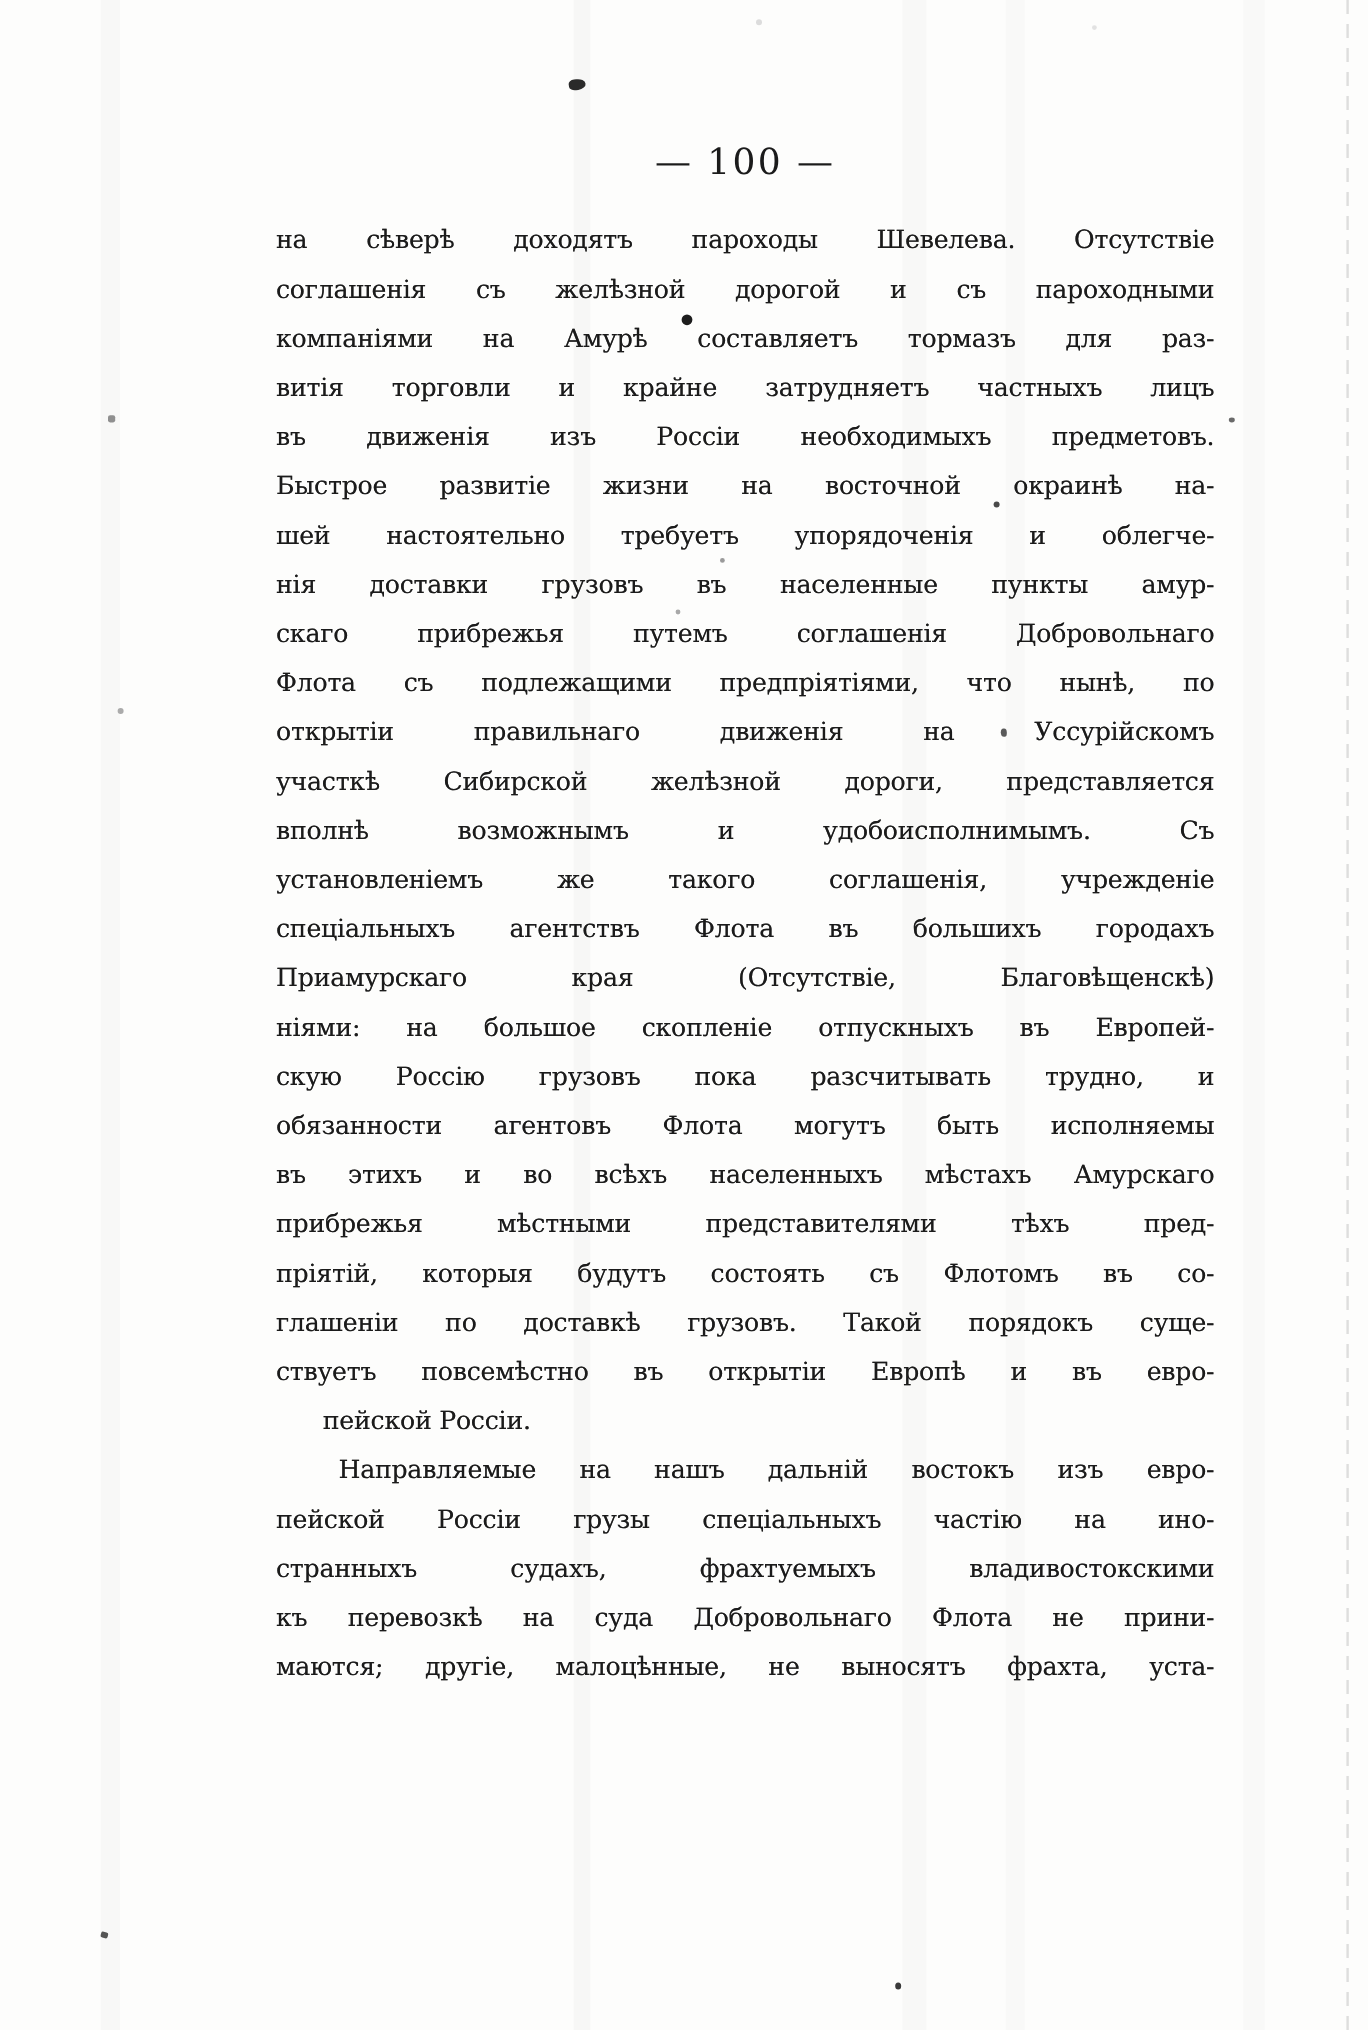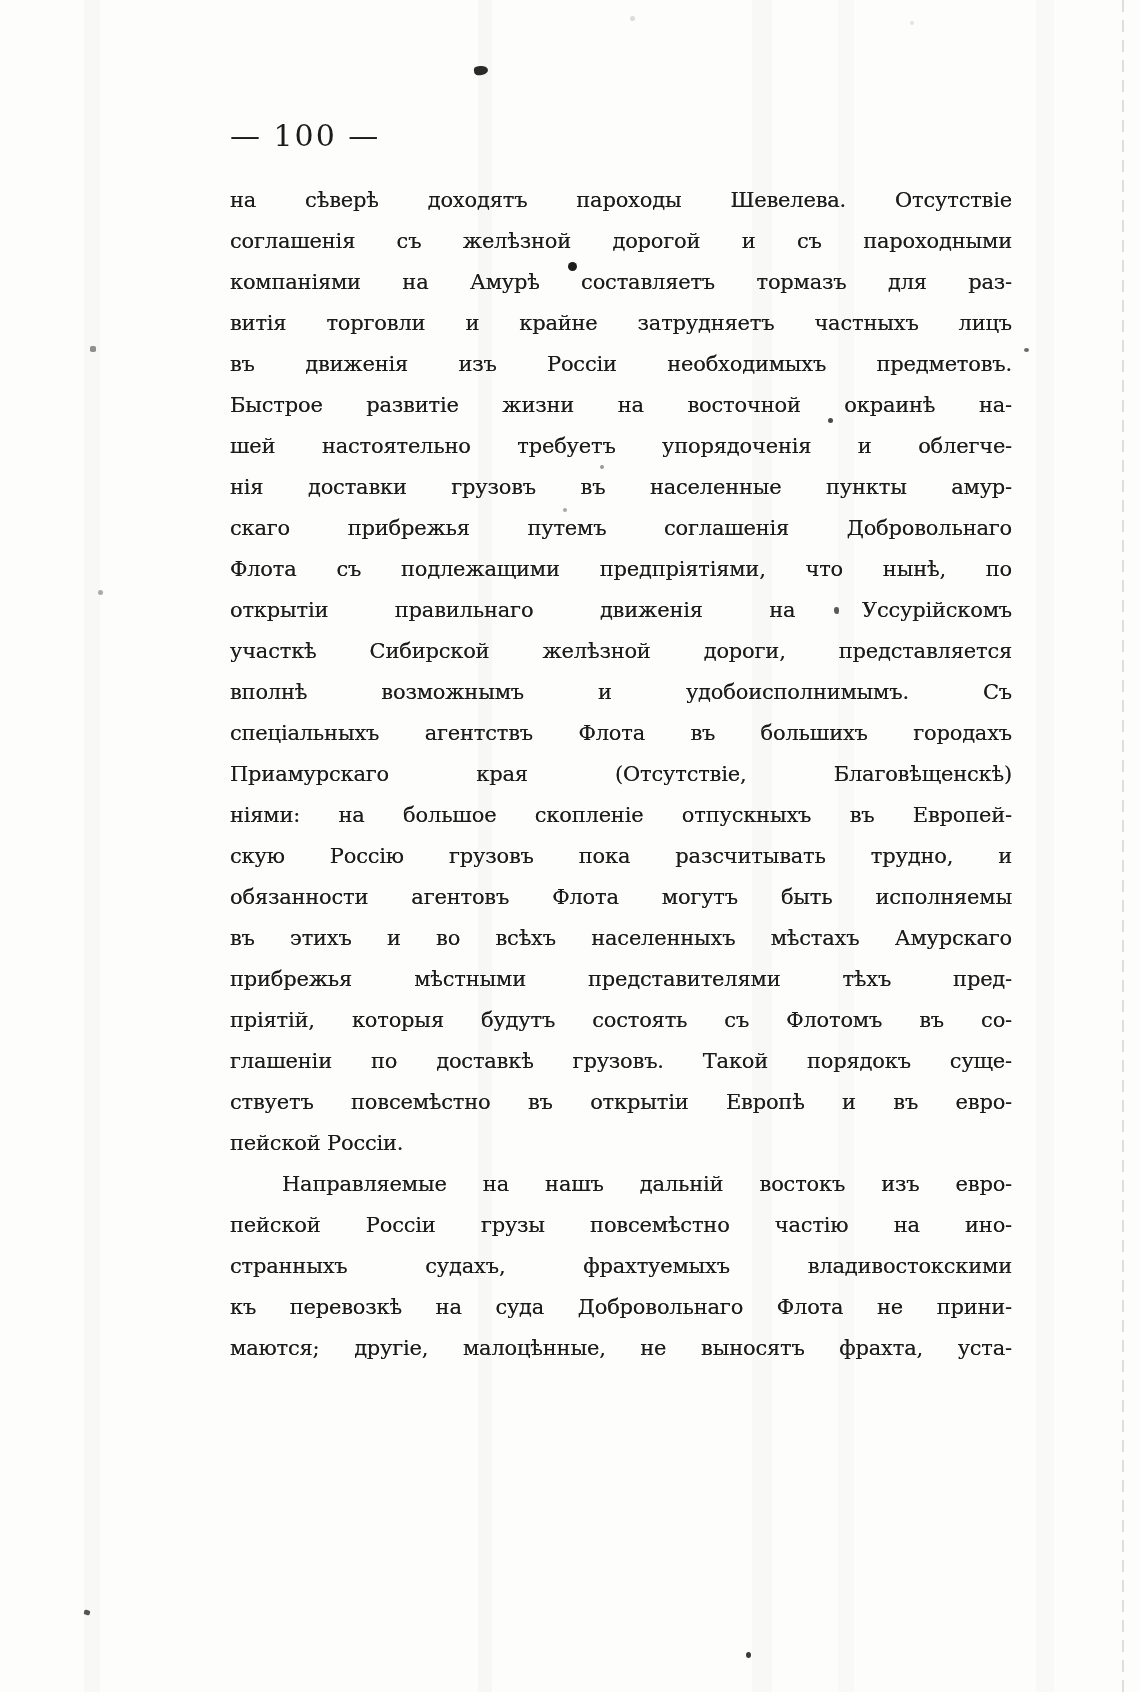--- a/index.html
+++ b/index.html
@@ -34,21 +34,21 @@
       rgba(150,150,150,0.55) 0px, rgba(150,150,150,0.55) 12px,
       rgba(150,150,150,0.0) 12px, rgba(150,150,150,0.0) 20px
     );
     opacity: 0.55;
   }
   .page-number {
     position: absolute;
     top: 118px;
     left: 230px;
     width: 782px;
-    text-align: left;
+    text-align: center;
     font-size: 30px;
     letter-spacing: 2px;
     white-space: nowrap;
   }
   .text-block {
     position: absolute;
     top: 180px;
     left: 230px;
     width: 782px;
     font-size: 21px;
@@ -59,20 +59,21 @@
   .line {
     text-align: justify;
     text-align-last: justify;
     white-space: normal;
     height: 41px;
     overflow: visible;
   }
   .line.flush-left {
     text-align: left;
     text-align-last: left;
+    margin-left: 39px;
   }
   .line.indent {
     text-indent: 52px;
   }
   .speck {
     position: absolute;
     border-radius: 50%;
     pointer-events: none;
   }
 </style>
@@ -96,33 +97,34 @@
     <div class="line">витія торговли и крайне затрудняетъ частныхъ лицъ</div>
     <div class="line">въ движенія изъ Россіи необходимыхъ предметовъ.</div>
     <div class="line">Быстрое развитіе жизни на восточной окраинѣ на-</div>
     <div class="line">шей настоятельно требуетъ упорядоченія и облегче-</div>
     <div class="line">нія доставки грузовъ въ населенные пункты амур-</div>
     <div class="line">скаго прибрежья путемъ соглашенія Добровольнаго</div>
     <div class="line">Флота съ подлежащими предпріятіями, что нынѣ, по</div>
     <div class="line">открытіи правильнаго движенія на Уссурійскомъ</div>
     <div class="line">участкѣ Сибирской желѣзной дороги, представляется</div>
     <div class="line">вполнѣ возможнымъ и удобоисполнимымъ. Съ</div>
+    <div class="line">установленіемъ же такого соглашенія, учрежденіе</div>
     <div class="line">спеціальныхъ агентствъ Флота въ большихъ городахъ</div>
     <div class="line">Приамурскаго края (Отсутствіе, Благовѣщенскѣ)</div>
     <div class="line">ніями: на большое скопленіе отпускныхъ въ Европей-</div>
     <div class="line">скую Россію грузовъ пока разсчитывать трудно, и</div>
     <div class="line">обязанности агентовъ Флота могутъ быть исполняемы</div>
     <div class="line">въ этихъ и во всѣхъ населенныхъ мѣстахъ Амурскаго</div>
     <div class="line">прибрежья мѣстными представителями тѣхъ пред-</div>
     <div class="line">пріятій, которыя будутъ состоять съ Флотомъ въ со-</div>
     <div class="line">глашеніи по доставкѣ грузовъ. Такой порядокъ суще-</div>
     <div class="line">ствуетъ повсемѣстно въ открытіи Европѣ и въ евро-</div>
     <div class="line flush-left">пейской Россіи.</div>
     <div class="line indent">Направляемые на нашъ дальній востокъ изъ евро-</div>
-    <div class="line">пейской Россіи грузы повсемѣстно частію на ино-</div>
+    <div class="line">пейской Россіи грузы спеціальныхъ частію на ино-</div>
     <div class="line">странныхъ судахъ, фрахтуемыхъ владивостокскими</div>
     <div class="line">къ перевозкѣ на суда Добровольнаго Флота не прини-</div>
     <div class="line">маются; другіе, малоцѣнные, не выносятъ фрахта, уста-</div>
   </div>
 
 <div class="speck" style="left:474px; top:66px; width:14px; height:9px; background:#2a2a2a; border-radius:40% 60% 55% 45%; transform:rotate(-8deg);"></div>
 <div class="speck" style="left:630px; top:16px; width:5px; height:5px; background:#dcdcdc;"></div>
 <div class="speck" style="left:910px; top:21px; width:4px; height:4px; background:#e2e2e2;"></div>
 <div class="speck" style="left:568px; top:262px; width:9px; height:9px; background:#1d1d1d;"></div>
 <div class="speck" style="left:1024px; top:348px; width:5px; height:4px; background:#6a6a6a;"></div>

